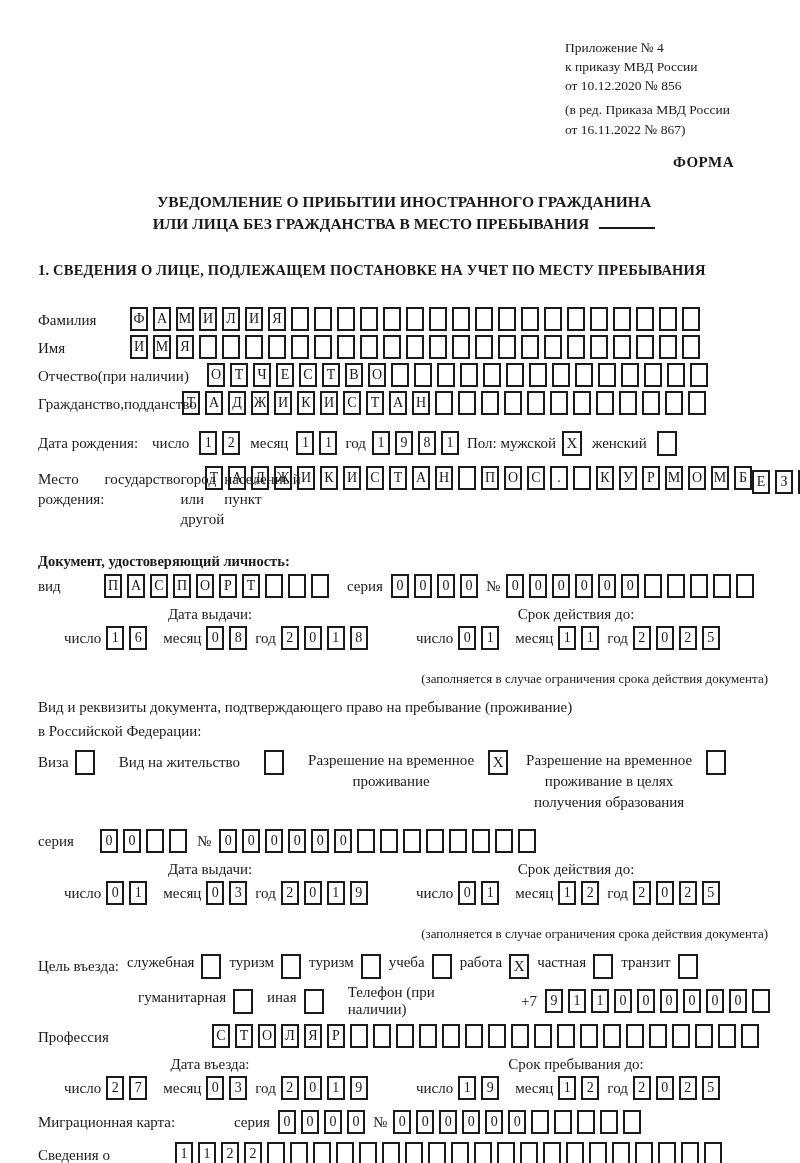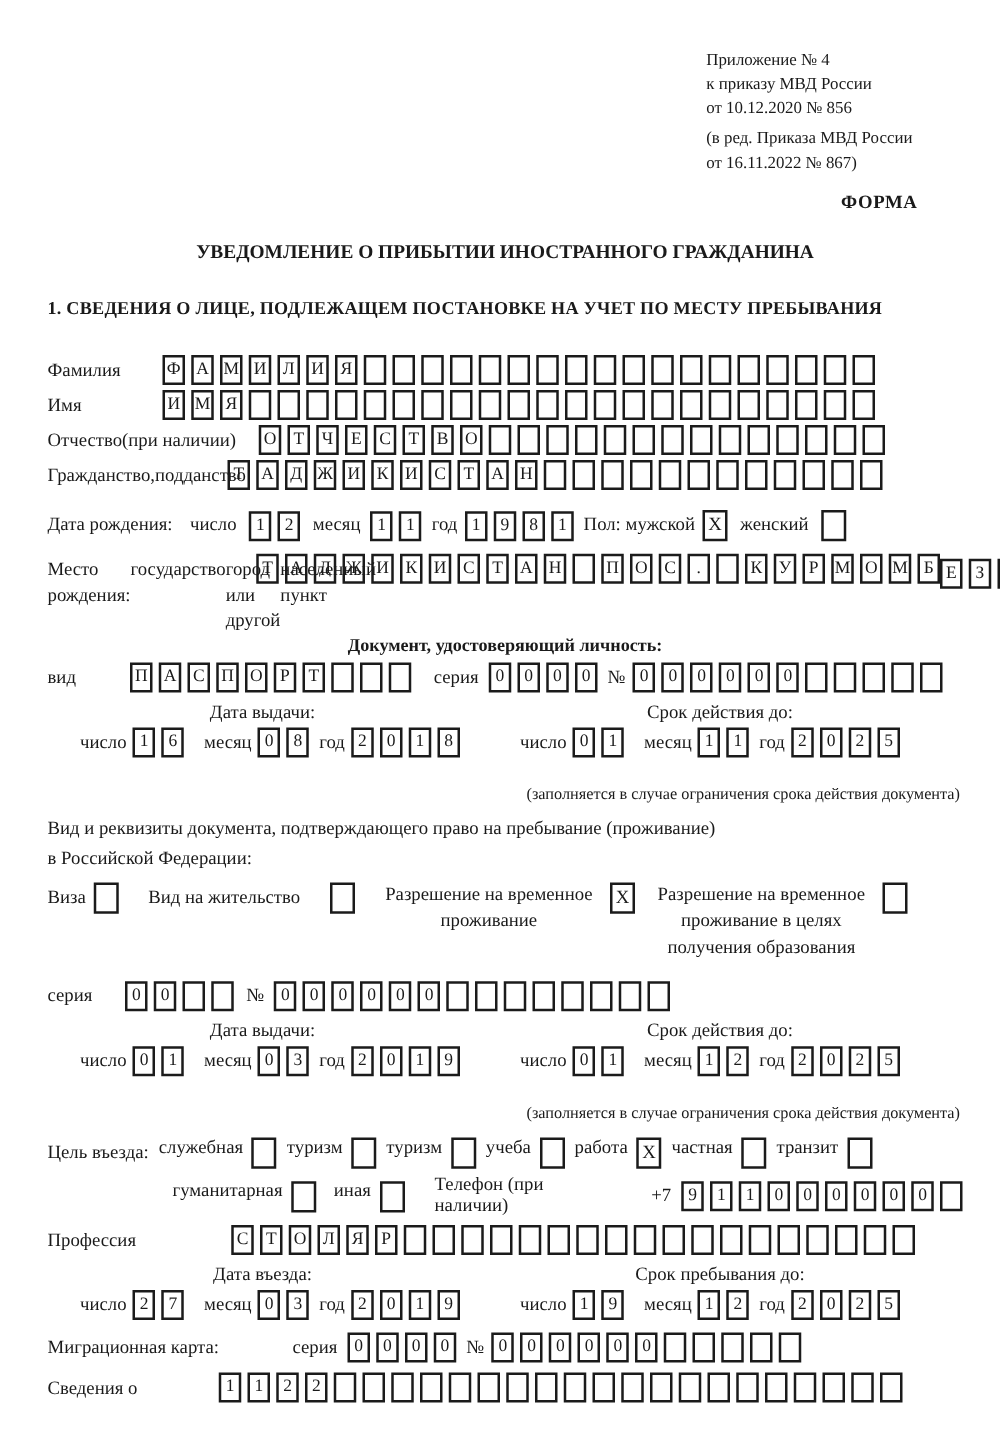--- a/index.html
+++ b/index.html
@@ -28,21 +28,21 @@
   .stack { display:flex; flex-direction:row; }
 
   .w92 { width:92px; } .w169 { width:169px; } .w144 { width:144px; }
   .w167 { width:167px; } .w147 { width:147px; } .w137 { width:137px; }
 
   .inline-row { display:flex; align-items:center; margin-top:4px; }
   .inline-row > * { flex:none; }
   .gap6 { margin-left:6px; } .gap8 { margin-left:8px; } .gap10 { margin-left:10px; }
   .gap14 { margin-left:14px; } .gap18 { margin-left:18px; } .gap24 { margin-left:24px; }
 
-  .center-bold { text-align:center; font-weight:bold; font-size:14.5px; margin-top:2px; }
+  .center-bold { font-weight:bold; font-size:14.5px; margin-top:24px; }
 
   .dates-head { display:flex; margin-top:8px; font-size:15px; }
   .dates-head .dh-left { width:47%; text-align:center; }
   .dates-head .dh-right { width:53%; text-align:center; }
   .dates-row { display:flex; margin-top:3px; }
   .dgroup { display:flex; align-items:center; }
   .dgroup .t { margin-right:5px; }
   .dgroup .cells { margin-right:8px; }
   .dates-row .left { width:47%; display:flex; justify-content:flex-start; padding-left:26px; }
   .dates-row .right { width:53%; display:flex; justify-content:flex-start; padding-left:34px; }
@@ -65,20 +65,21 @@
     <div>к приказу МВД России</div>
     <div>от 10.12.2020 № 856</div>
     <div class="grp2">(в ред. Приказа МВД России</div>
     <div>от 16.11.2022 № 867)</div>
   </div>
 </div>
 <div class="forma">ФОРМА</div>
 
 <div class="title">
   <div>УВЕДОМЛЕНИЕ О ПРИБЫТИИ ИНОСТРАННОГО ГРАЖДАНИНА</div>
+  <div><span>ИЛИ ЛИЦА БЕЗ ГРАЖДАНСТВА В МЕСТО ПРЕБЫВАНИЯ</span><span class="blank-line"></span></div>
 </div>
 
 <div class="sect">1. СВЕДЕНИЯ О ЛИЦЕ, ПОДЛЕЖАЩЕМ ПОСТАНОВКЕ НА УЧЕТ ПО МЕСТУ ПРЕБЫВАНИЯ</div>
 
 <div class="row" style="margin-top:28px;">
   <div class="lbl w92">Фамилия</div>
   <div class="cells">
       <span class="cell">Ф</span>
       <span class="cell">А</span>
       <span class="cell">М</span>
@@ -582,21 +583,21 @@
       <span class="cell">0</span>
       <span class="cell">0</span>
       <span class="cell">0</span>
       <span class="cell">0</span>
       <span class="cell">0</span>
       <span class="cell">0</span>
       <span class="cell"></span>
     </span>
 </div>
 
-<div class="row" style="margin-top:6px;">
+<div class="row" style="margin-top:6px;gap:27px;">
   <div class="lbl w147">Профессия</div>
   <div class="cells">
       <span class="cell">С</span>
       <span class="cell">Т</span>
       <span class="cell">О</span>
       <span class="cell">Л</span>
       <span class="cell">Я</span>
       <span class="cell">Р</span>
       <span class="cell"></span>
       <span class="cell"></span>

